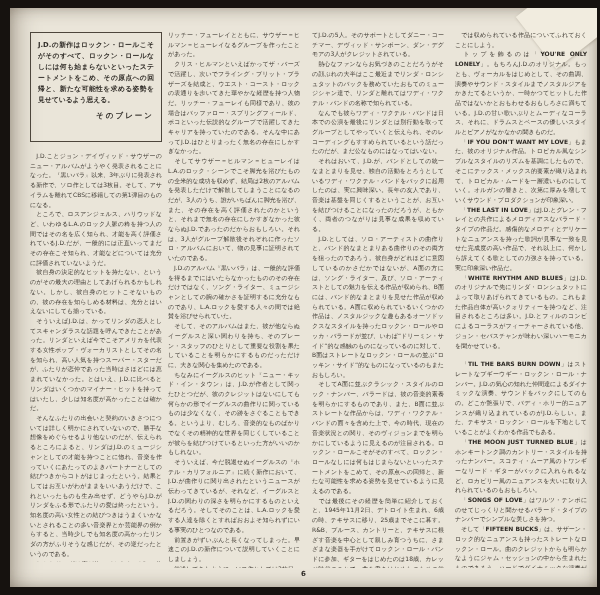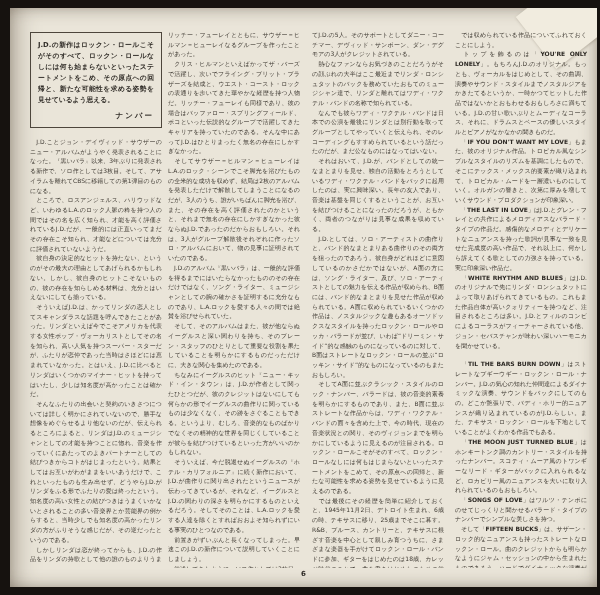--- a/index.html
+++ b/index.html
@@ -29,21 +29,21 @@
     font-size:6px; line-height:9.7px; text-align:justify;
   }
   .col p { margin:0; }
   .col p.gap { height:9px; }
   .col1 { left:20px;  top:24px; height:530px; }
   .col2 { left:158px; top:22px; height:538px; }
   .col3 { left:302px; top:22px; height:538px; }
   .col4 { left:445px; top:22px; height:538px; }
   .intro-box {
     border:1px solid #4d463c;
-    padding:7px 7px 6px 7px; margin:0 0 9px 0;
+    padding:7px 7px 20px 7px; margin:0 0 9px 0;
     font-weight:bold; font-size:6.8px; line-height:11px;
     color:#332f2a; text-align:justify;
   }
   .intro-author {
     text-align:right; font-size:7.5px; font-weight:bold;
     margin-top:4px; letter-spacing:2px;
   }
   .page-num {
     position:absolute; left:0; right:0; bottom:9px;
     text-align:center; font-size:7px; font-weight:bold; color:#2c2824;
@@ -52,21 +52,21 @@
 </style>
 </head>
 <body>
 
 <div class="paper">
   <div class="crease"></div>
 
   <div class="col col1">
     <div class="intro-box">
       <div>J.D.の新作はロックン・ロールこそがそのすべて、ロックン・ロールなしには何も始まらないといったステートメントをこめ、その原点への回帰と、新たな可能性を求める姿勢を見せているよう思える。</div>
-      <div class="intro-author">ナンバー</div>
+      <div class="intro-author">そのブレーン</div>
     </div>
     <div>
         <p>　J.D.ことジョン・デイヴィッド・サウザーのニュー・アルバムがようやく発表されることになった。『黒いバラ』以来、3年ぶりに発表される新作で、ソロ作としては3枚目。そして、アサイラムを離れてCBSに移籍しての第1弾目のものになる。</p>
         <p>　ところで、ロスアンジェルス、ハリウッドなど、いわゆるL.A.のロック人脈の粋を持つ人の間ではその名を広く知られ、才能を高く評価されているJ.D.だが、一般的には正直いってまだその存在こそ知られ、才能などについては充分に評価されていないようだ。</p>
         <p>　彼自身の決定的なヒットを持たない、というのがその最大の理由としてあげられるかもしれない。しかし、彼自身のヒットこそないものの、彼の存在を知らしめる材料は、充分とはいえないにしても揃っている。</p>
         <p>　そういえばJ.D.は、かってリンダの恋人としてスキャンダラスな話題を呼んできたことがあった。リンダといえば今でこそアメリカを代表する女性ポップ・ヴォーカリストとしてその名を知られ、高い人気を持つスーパー・スターだが、ふたりが恋仲であった当時はさほどには恵まれていなかった。とはいえ、J.D.に比べるとリンダはいくつかのマイナー・ヒットを持ってはいたし、少しは知名度が高かったことは確かだ。</p>
         <p>　そんなふたりの出会いと契約のいきさつについては詳しく明かにされていないので、勝手な想像をめぐらせるより他ないのだが、伝えられるところによると、リンダはJ.D.のミュージシャンとしての才能を持つことに惚れ、音楽を作っていくにあたってのよきパートナーとしての結びつきからコトがはじまったという。結果としてはお互いがわがままをいいあうだけで、これといったものも生み出せず、どうやらJ.D.がリンダをふる形でふたりの愛は終ったという。知名度の高い女性との結びつきはうまくいかないとされることの多い音楽界とか芸能界の例からすると、当時少しでも知名度の高かったリンダの方がふりそうな感じだが、その逆だったというのである。</p>
         <p>　しかしリンダは恋が終ってからも、J.D.の作品をリンダの持歌として他の誰のものよりうまく取りあげ、持歌という以上に思い入れるふしが見られたのだ。それは恋愛関係が終っても友人としてのつきあいは続いているということやそれもソング・ライターとして敬意を払っていることの証だといえばそれまでだが、しかし、それ以上のものが感じられることを誰もが認めていたのである。</p>
       </div>
   </div>

